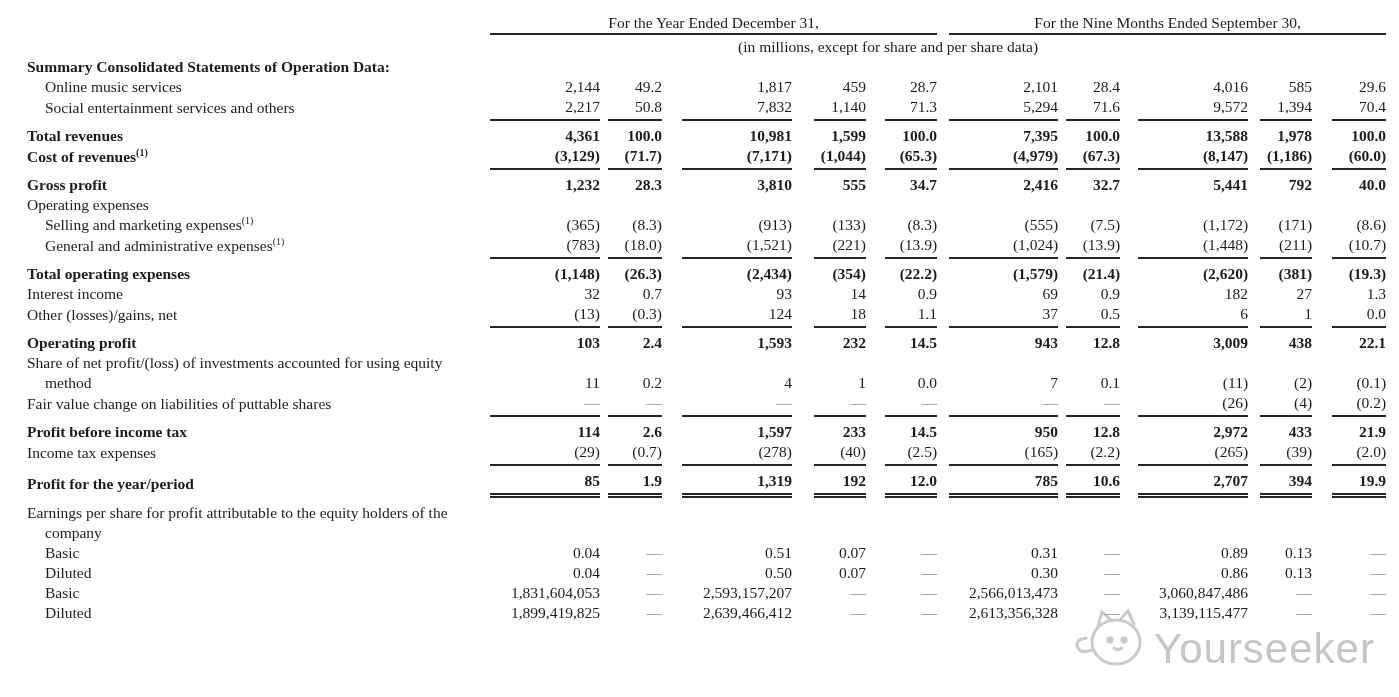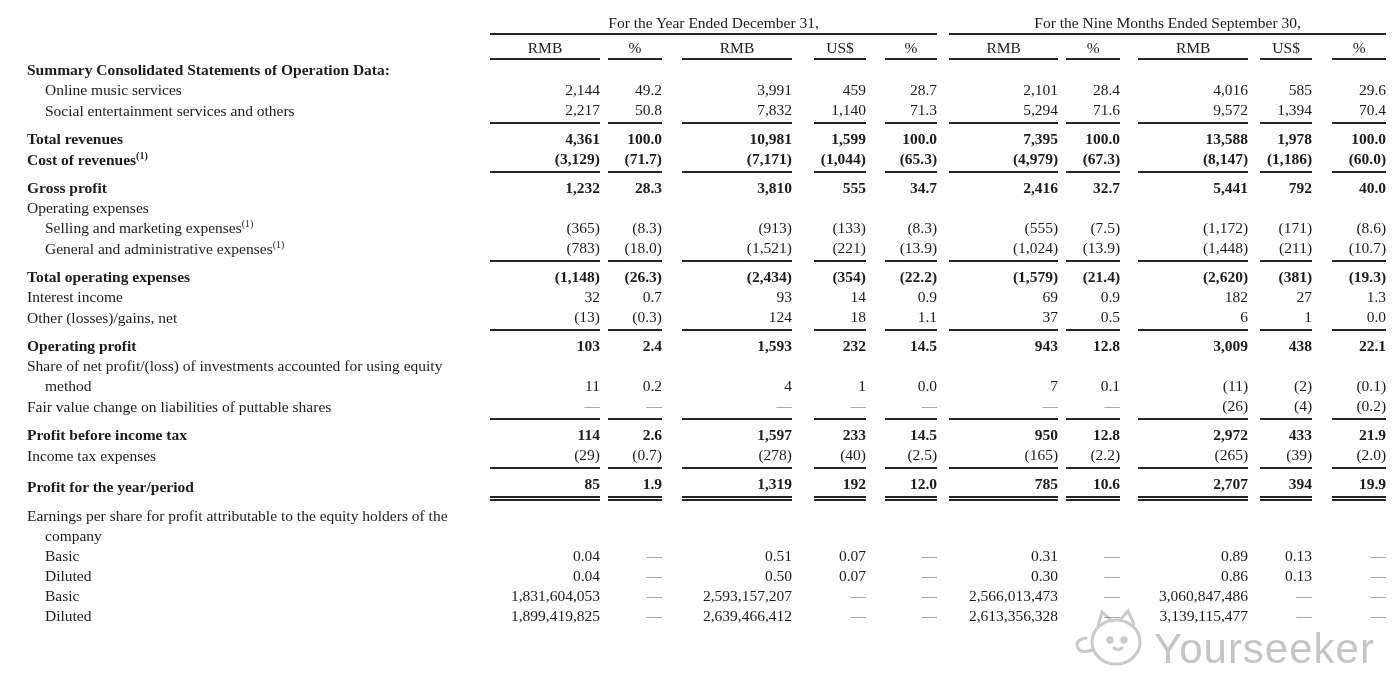--- a/index.html
+++ b/index.html
@@ -112,57 +112,39 @@
     <thead>
       <tr>
         <td></td>
         <td class="grp" colspan="9">For the Year Ended December 31,</td>
         <td></td>
         <td class="grp" colspan="9">For the Nine Months Ended September 30,</td>
         <td></td>
       </tr>
       <tr>
         <td></td>
-        <td class="unit">RMB</td>
-        <td></td>
-        <td class="unit">%</td>
-        <td></td>
-        <td class="unit">RMB</td>
-        <td></td>
-        <td class="unit">US$</td>
-        <td></td>
-        <td class="unit">%</td>
-        <td></td>
-        <td class="unit">RMB</td>
-        <td></td>
-        <td class="unit">%</td>
-        <td></td>
-        <td class="unit">RMB</td>
-        <td></td>
-        <td class="unit">US$</td>
-        <td></td>
-        <td class="unit">%</td>
+        <td class="note" colspan="19"><span>(in millions, except for share and per share data)</span></td>
         <td></td>
       </tr>
     </thead>
     <tbody id="tbody">
         <tr>
           <td class="lbl b" colspan="21">
             <div>Summary Consolidated Statements of Operation Data:</div>
           </td>
         </tr>
         <tr>
           <td class="lbl ind1">
             <div>Online music services</div>
           </td>
           <td class="num">2,144</td>
           <td></td>
           <td class="num">49.2</td>
           <td></td>
-          <td class="num">3,991</td>
+          <td class="num">1,817</td>
           <td></td>
           <td class="num">459</td>
           <td></td>
           <td class="num">28.7</td>
           <td></td>
           <td class="num">2,101</td>
           <td></td>
           <td class="num">28.4</td>
           <td></td>
           <td class="num">4,016</td>

